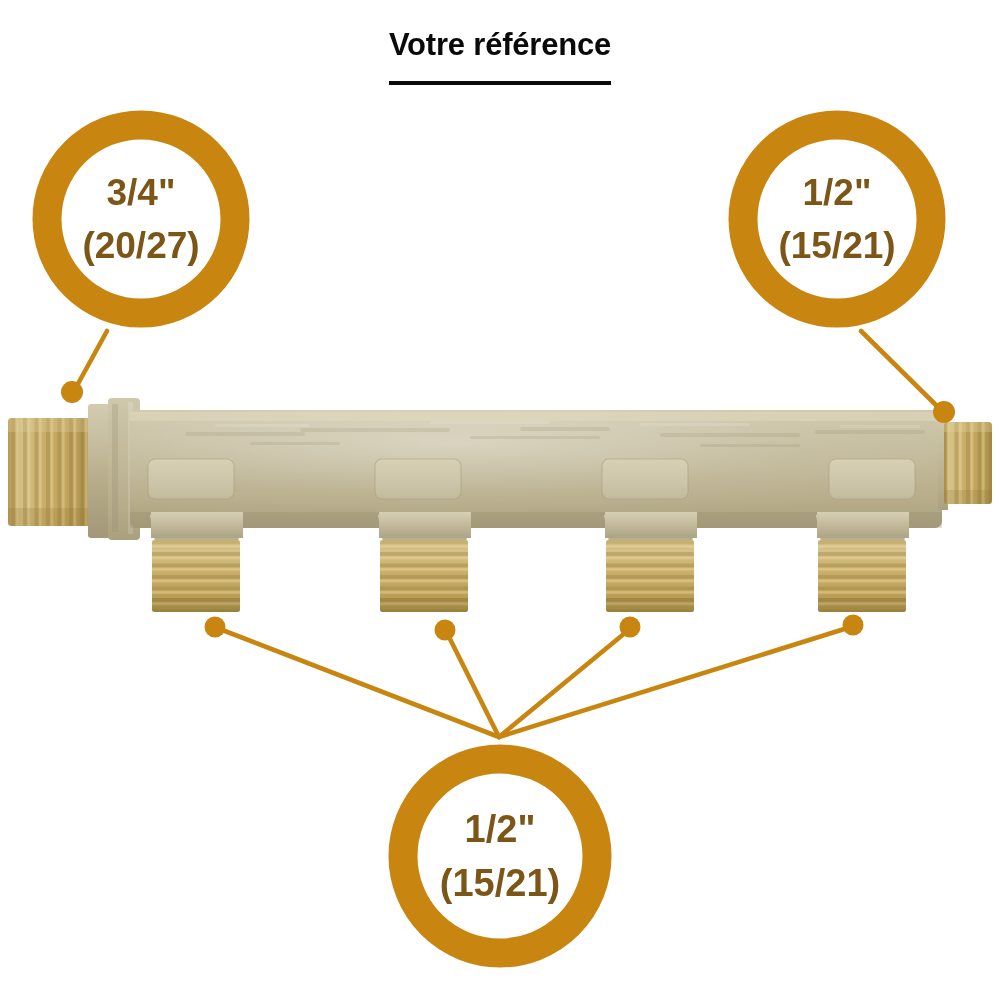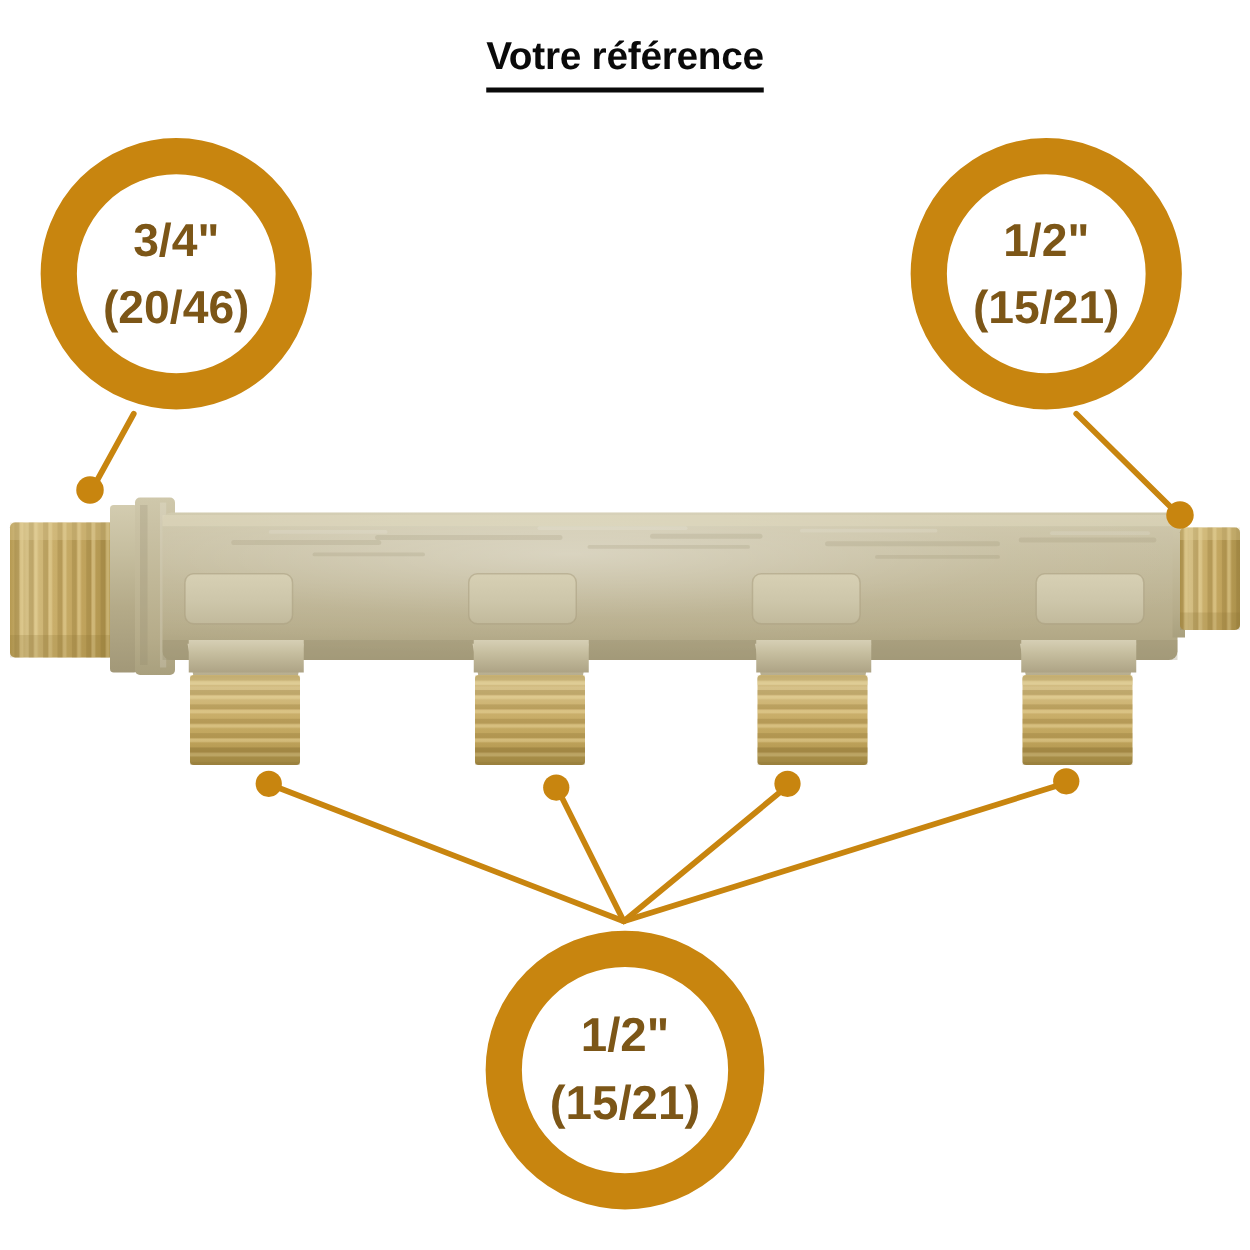--- a/index.html
+++ b/index.html
@@ -29,21 +29,21 @@
     top: 27px;
     width: 1000px;
     text-align: center;
     font-size: 31px;
     font-weight: bold;
     color: #0a0a0a;
     letter-spacing: -0.2px;
   }
   .title span {
     border-bottom: 4px solid #0a0a0a;
-    padding-bottom: 8px;
+    padding-bottom: 19px;
   }
 
   
   .callout {
     position: absolute;
     border-radius: 50%;
     box-sizing: border-box;
     display: flex;
     flex-direction: column;
     align-items: center;
@@ -291,21 +291,21 @@
   </svg>
 
   <svg style="position:absolute;left:0;top:0;width:1000px;height:1000px;z-index:5;pointer-events:none;" viewBox="0 0 1000 1000" xmlns="http://www.w3.org/2000/svg">
     <circle cx="141" cy="219" r="94" fill="#ffffff" stroke="#C8850F" stroke-width="29"></circle>
     <circle cx="837" cy="219" r="94" fill="#ffffff" stroke="#C8850F" stroke-width="29"></circle>
     <circle cx="500" cy="856" r="97" fill="#ffffff" stroke="#C8850F" stroke-width="29"></circle>
   </svg>
 
   <div class="callout" id="callout-left">
     <div class="line1" style="color:#7C5617">3/4"</div>
-    <div class="line2" style="color:#7C5617">(20/46)</div>
+    <div class="line2" style="color:#7C5617">(20/27)</div>
   </div>
 
   <div class="callout" id="callout-right">
     <div class="line1" style="color:#7C5617">1/2"</div>
     <div class="line2" style="color:#7C5617">(15/21)</div>
   </div>
 
   <div class="callout" id="callout-bottom">
     <div class="line1" style="color:#7C5617">1/2"</div>
     <div class="line2" style="color:#7C5617">(15/21)</div>

